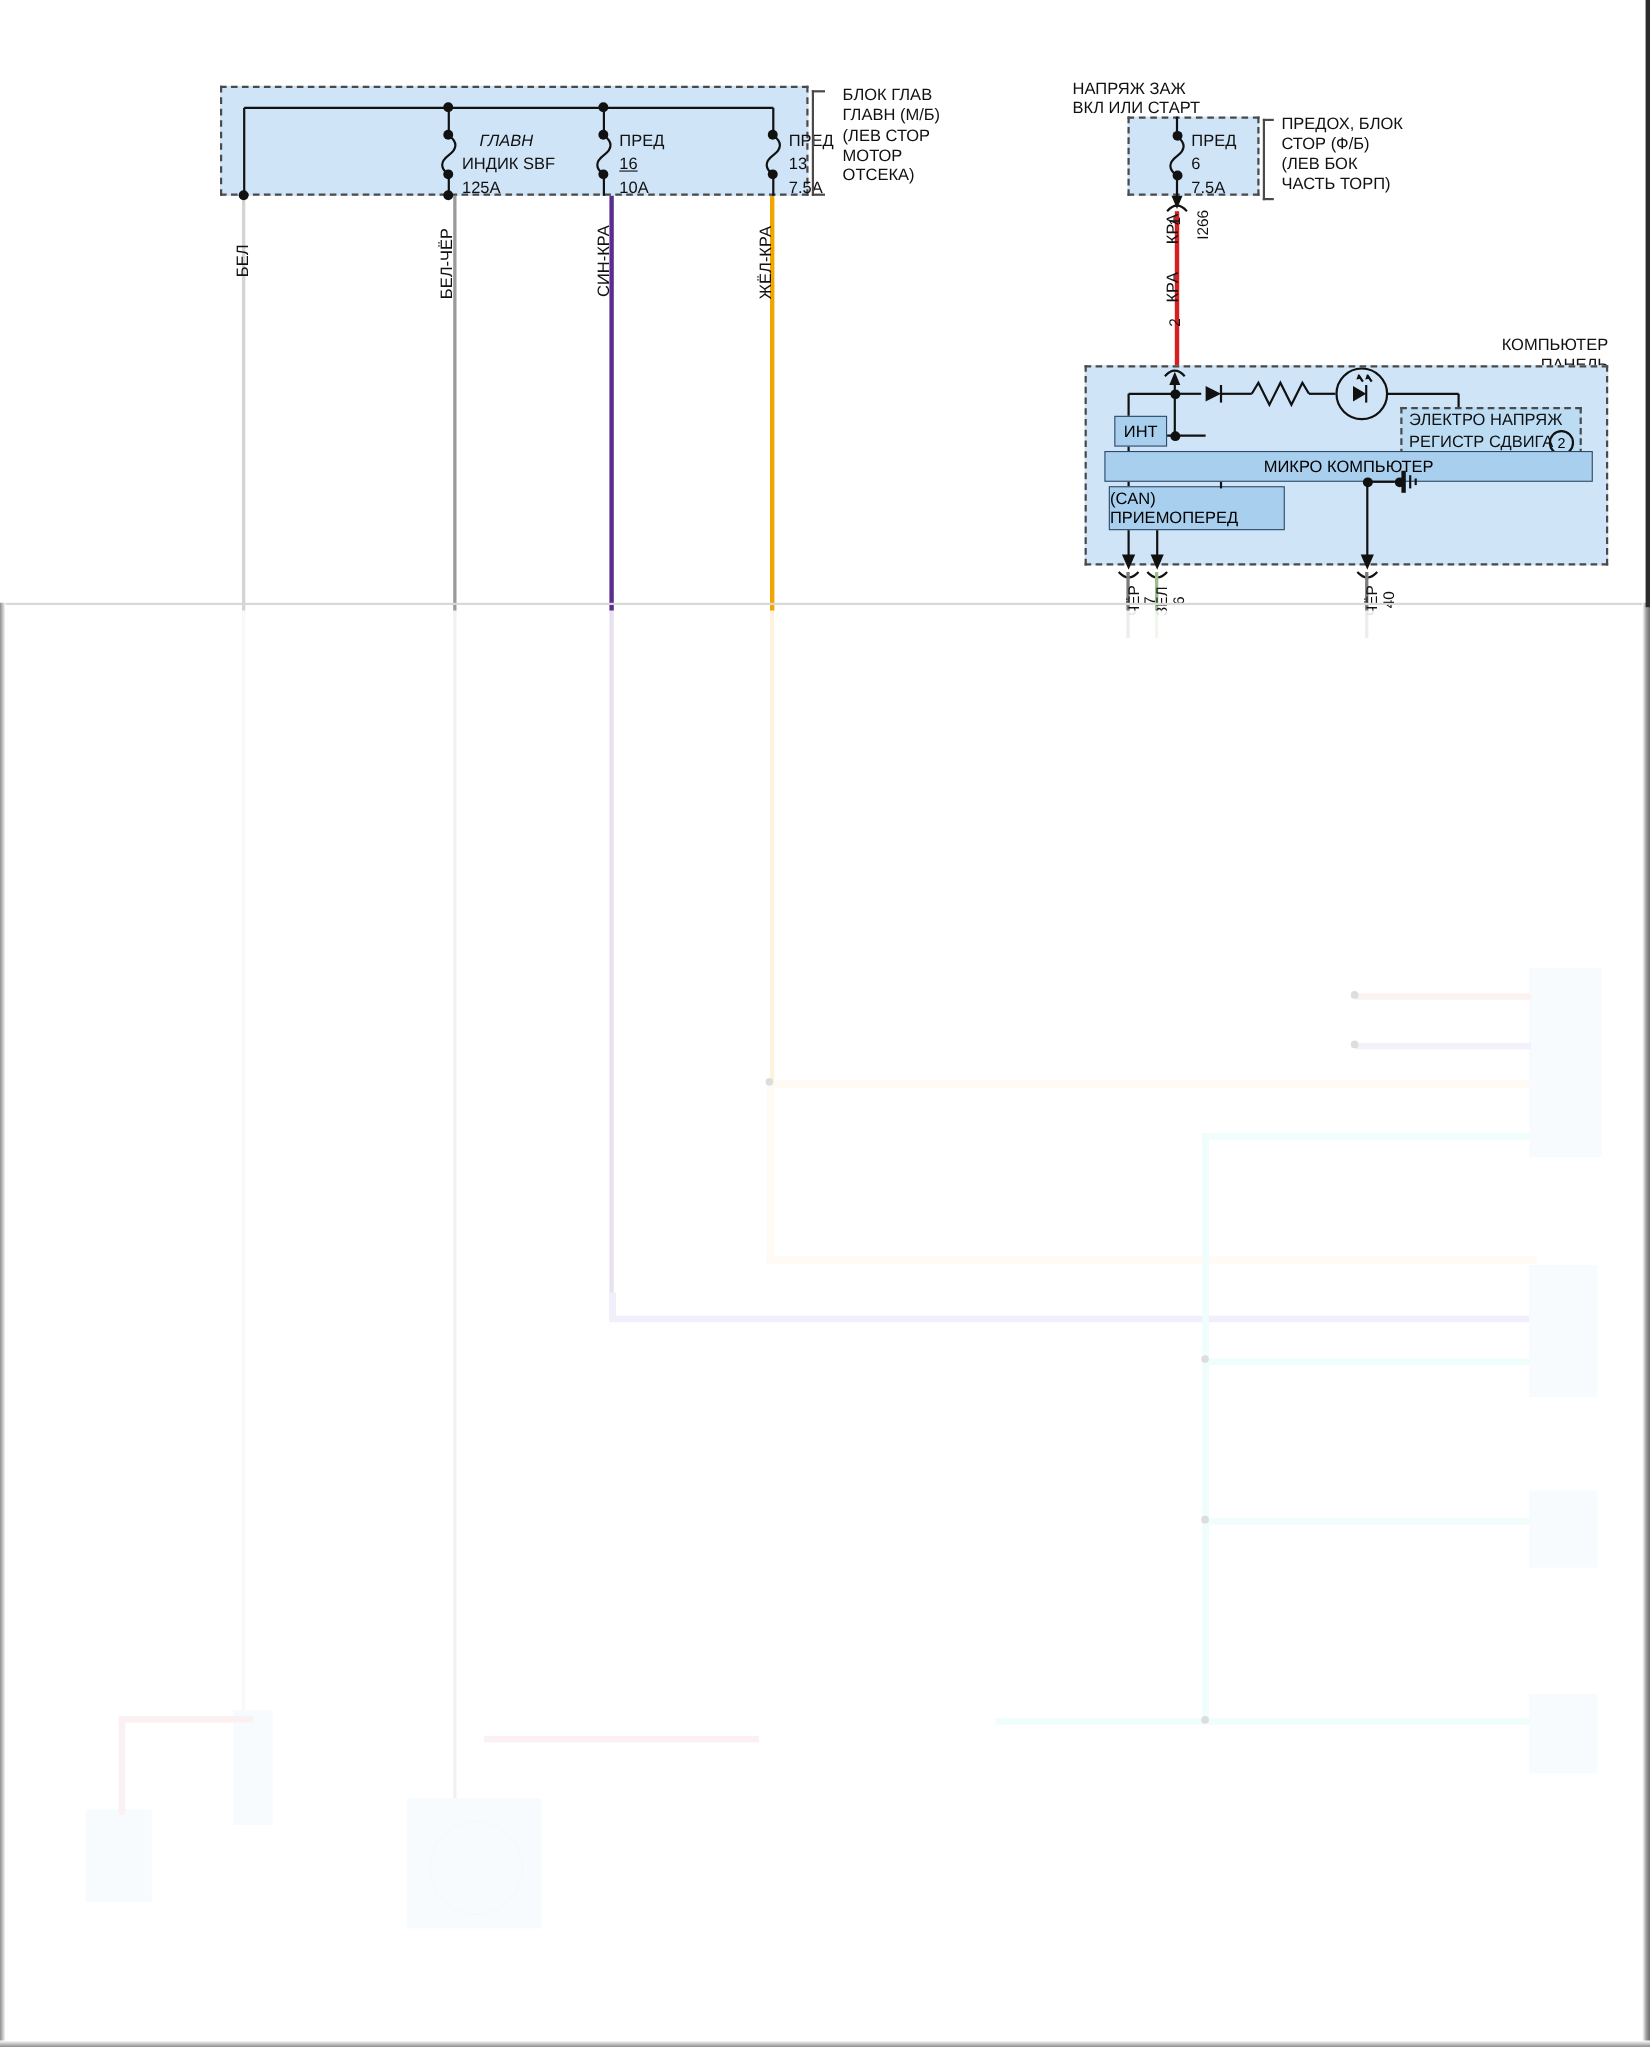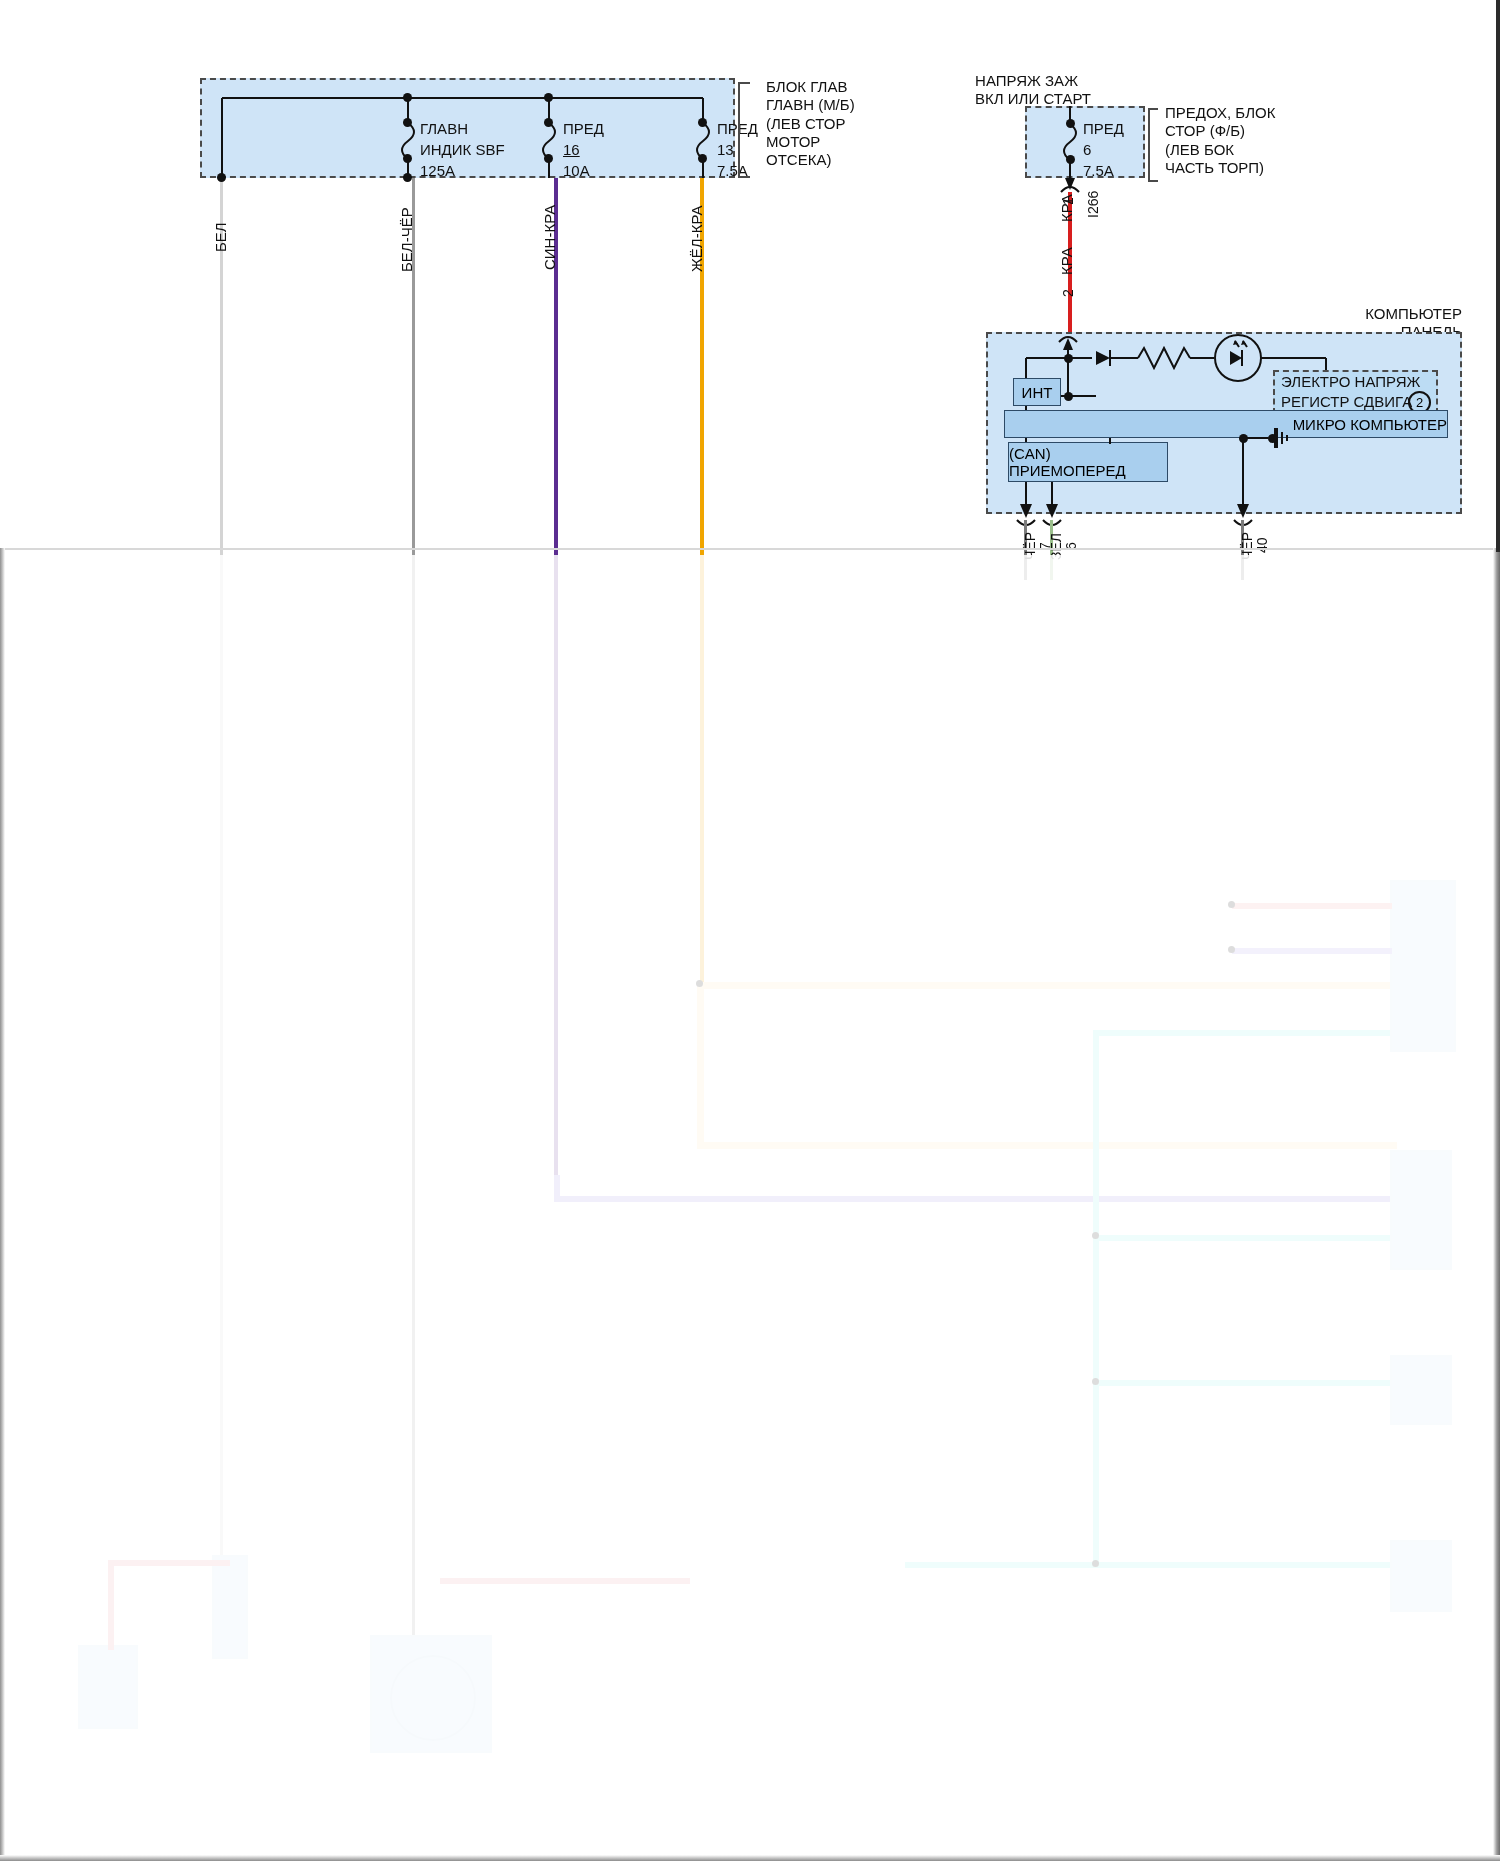--- a/index.html
+++ b/index.html
@@ -133,21 +133,21 @@
   <div class="dot" style="left:544px;top:93px;"></div>
   <div class="dot" style="left:403px;top:118px;"></div>
   <div class="dot" style="left:403px;top:154px;"></div>
   <div class="dot" style="left:544px;top:118px;"></div>
   <div class="dot" style="left:544px;top:154px;"></div>
   <div class="dot" style="left:698px;top:118px;"></div>
   <div class="dot" style="left:698px;top:154px;"></div>
   <div class="dot" style="left:217px;top:173px;"></div>
   <div class="dot" style="left:403px;top:173px;"></div>
 
-  <div class="lbl cap-title" style="left:420px;top:120px;"><span>ГЛАВН</span></div>
+  <div class="lbl cap-title" style="left:436px;top:120px;font-style:italic;"><span>ГЛАВН</span></div>
   <div class="lbl cap-title" style="left:420px;top:141px;"><span>ИНДИК SBF</span></div>
   <div class="lbl cap-title" style="left:420px;top:162px;"><span>125А</span></div>
 
   <div class="lbl cap-title" style="left:563px;top:120px;"><span>ПРЕД</span></div>
   <div class="lbl cap-title" style="left:563px;top:141px;text-decoration:underline;"><span>16</span></div>
   <div class="lbl cap-title" style="left:563px;top:162px;"><span>10А</span></div>
 
   <div class="lbl cap-title" style="left:717px;top:120px;"><span>ПРЕД</span></div>
   <div class="lbl cap-title" style="left:717px;top:141px;"><span>13</span></div>
   <div class="lbl cap-title" style="left:717px;top:162px;"><span>7.5А</span></div>
@@ -247,21 +247,21 @@
   <div class="lbl cap-title" style="left:1238px;top:409px;transform:translateX(-50%);">ИНДИК ЗАРЯДА</div>
 
   <div class="box-dashed" style="left:1273px;top:370px;width:165px;height:44px;background:#bcdcf4;border-width:2px;"></div>
   <div class="lbl cap-title" style="left:1281px;top:372px;line-height:1.35;">ЭЛЕКТРО НАПРЯЖ
 РЕГИСТР СДВИГА</div>
   <div style="position:absolute;left:1408px;top:391px;width:19px;height:19px;border:2px solid #111;border-radius:50%;
               font-size:13px;display:flex;align-items:center;justify-content:center;background:transparent;">
     <span>2</span>
   </div>
 
-  <div class="box-solid" style="left:1004px;top:410px;width:444px;height:28px;display:flex;align-items:center;justify-content:flex-end;font-size:15px;">
+  <div class="box-solid" style="left:1004px;top:410px;width:444px;height:28px;display:flex;align-items:center;justify-content:center;font-size:15px;">
     <span>МИКРО КОМПЬЮТЕР</span>
   </div>
 
   <div class="box-solid" style="left:1008px;top:442px;width:160px;height:40px;display:flex;align-items:center;justify-content:center;font-size:15px;">
     <span>(CAN) ПРИЕМОПЕРЕД</span>
   </div>
 
   <svg style="position:absolute;left:986px;top:332px;width:480px;height:210px;">
 
     <line x1="124" y1="106" x2="124" y2="112" stroke="#111" stroke-width="2"></line>

